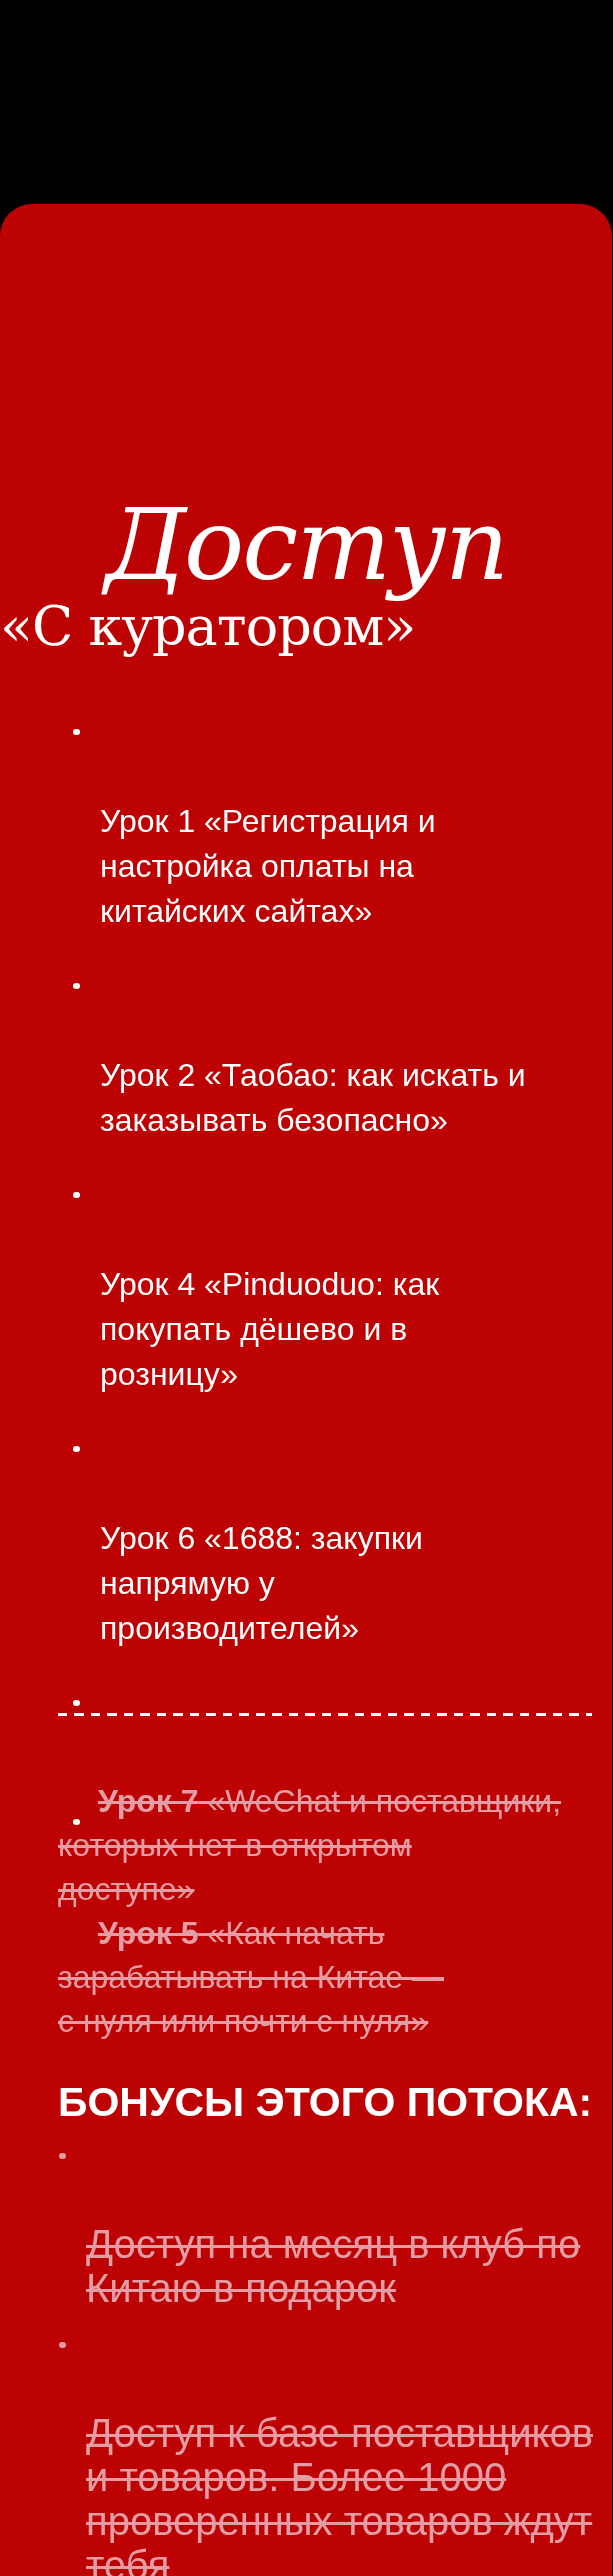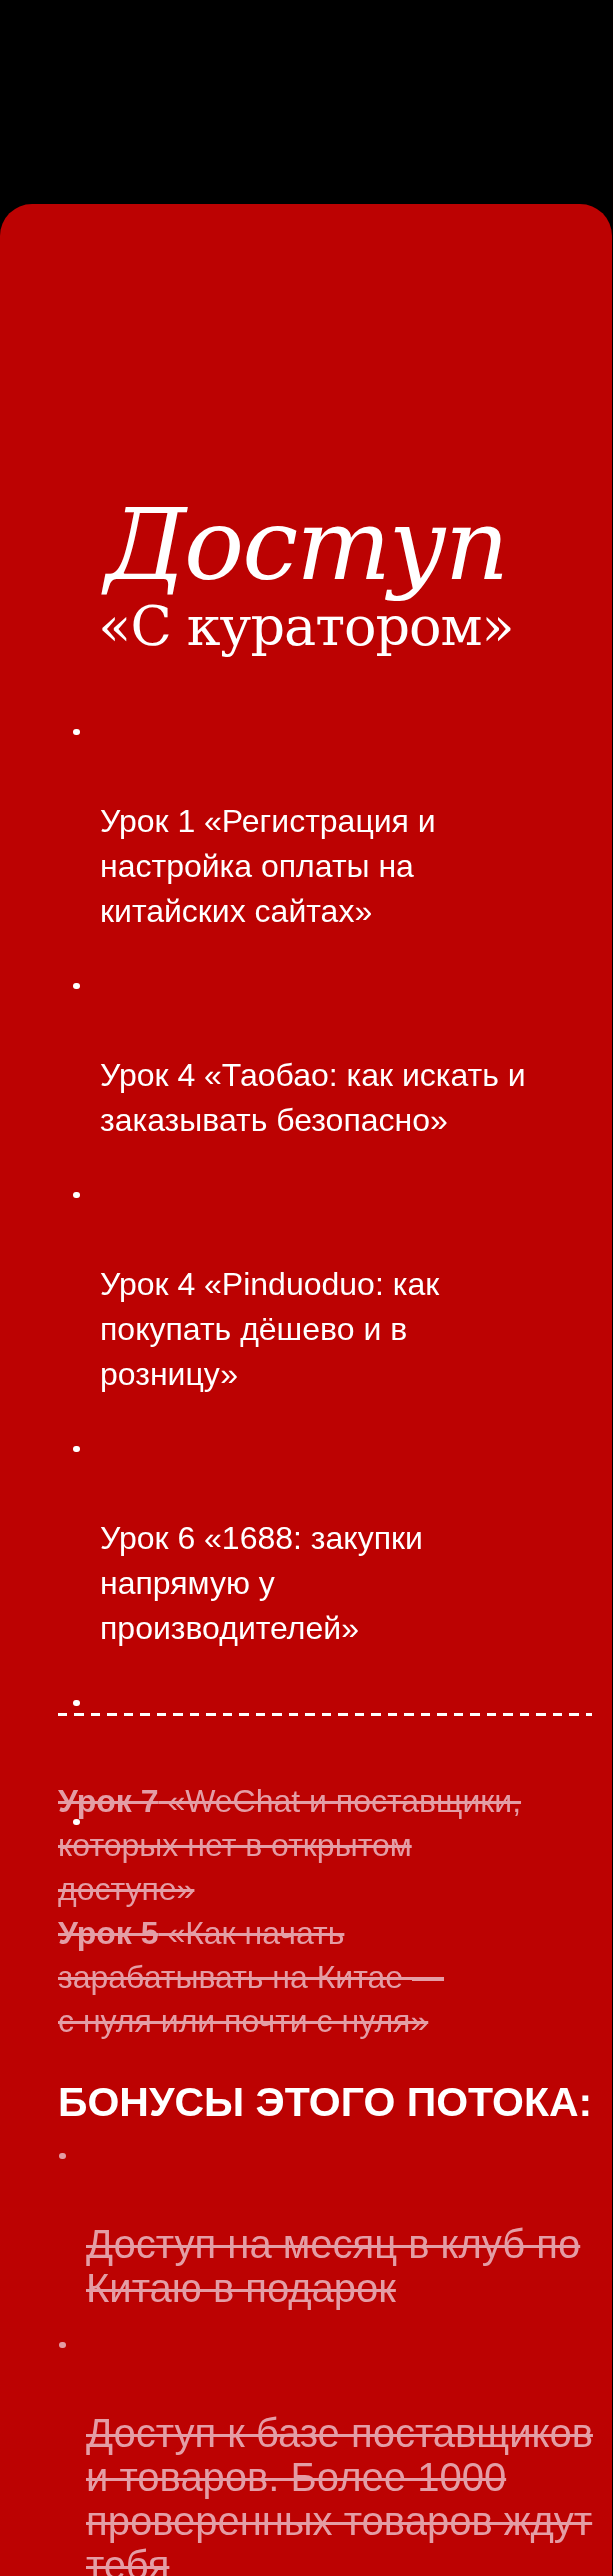--- a/index.html
+++ b/index.html
@@ -34,21 +34,21 @@
     font-family:"DejaVu Serif","Liberation Serif",serif;
     font-style:italic;
     font-size:100px;
     line-height:100px;
     color:var(--text);
     letter-spacing:-2.1px;
   }
   .subtitle{
     position:absolute;
     left:0;top:393px;width:100%;
-    text-align:center;
+    text-align:left;
     font-family:"DejaVu Serif","Liberation Serif",serif;
     font-size:54px;
     line-height:60px;
     color:var(--text);
     letter-spacing:-1px;
   }
   
   .features{
     position:absolute;
     left:72px;top:505px;
@@ -86,21 +86,21 @@
   }
   .excluded p{
     font-size:32px;
     line-height:44px;
     color:var(--muted);
     white-space:pre-line;
     text-decoration:line-through;
     text-decoration-thickness:2.6px;
     text-decoration-color:var(--muted);
   }
-  .excluded p b{font-weight:700;}
+  .excluded p b{font-weight:700;margin-left:40px;}
   
   .bonus-heading{
     position:absolute;
     left:58px;top:1879px;
     width:536px;
     font-size:41px;
     line-height:39px;
     font-weight:700;
     color:var(--text);
     letter-spacing:0px;
@@ -147,21 +147,21 @@
         <li>
           <span class="dot"></span>
           <span>Урок 1 «Регистрация и
 настройка оплаты на
 китайских сайтах»</span>
         </li>
 
 
         <li>
           <span class="dot"></span>
-          <span>Урок 4 «Таобао: как искать и
+          <span>Урок 2 «Таобао: как искать и
 заказывать безопасно»</span>
         </li>
 
         <li>
           <span class="dot"></span>
           <span>Урок 4 «Pinduoduo: как
 покупать дёшево и в
 розницу»</span>
         </li>
 

